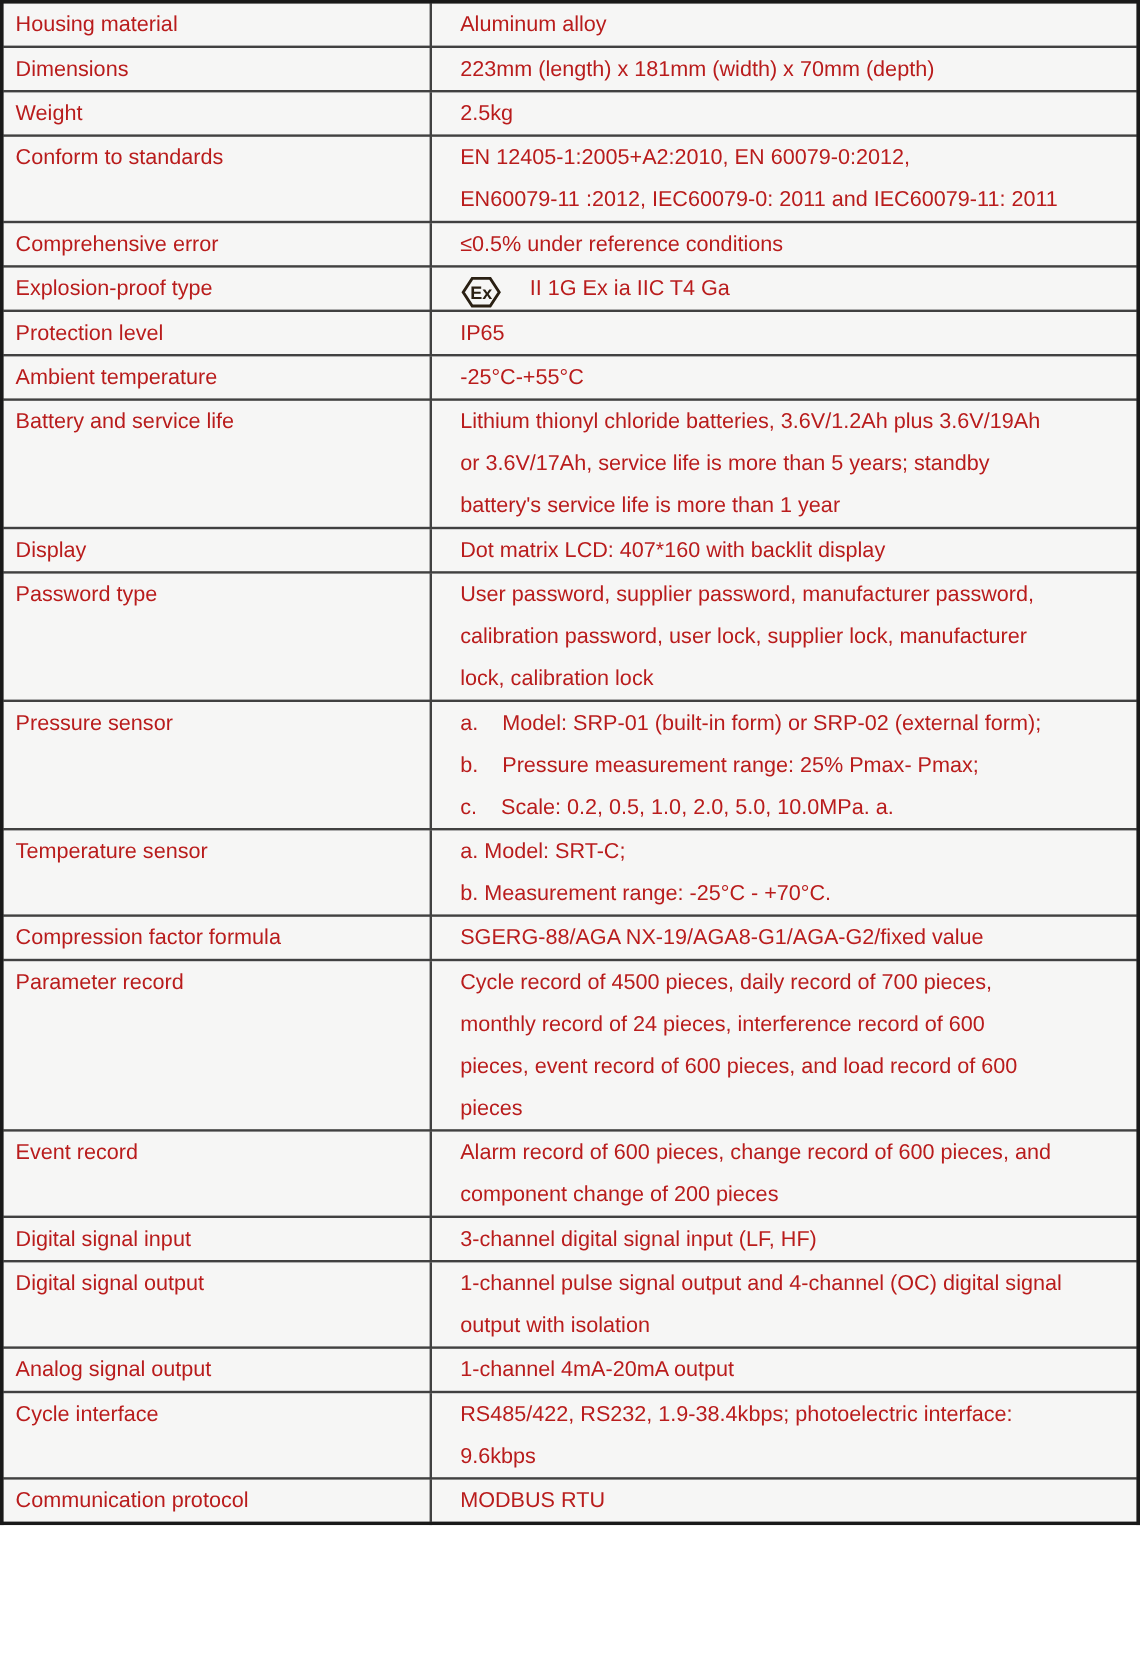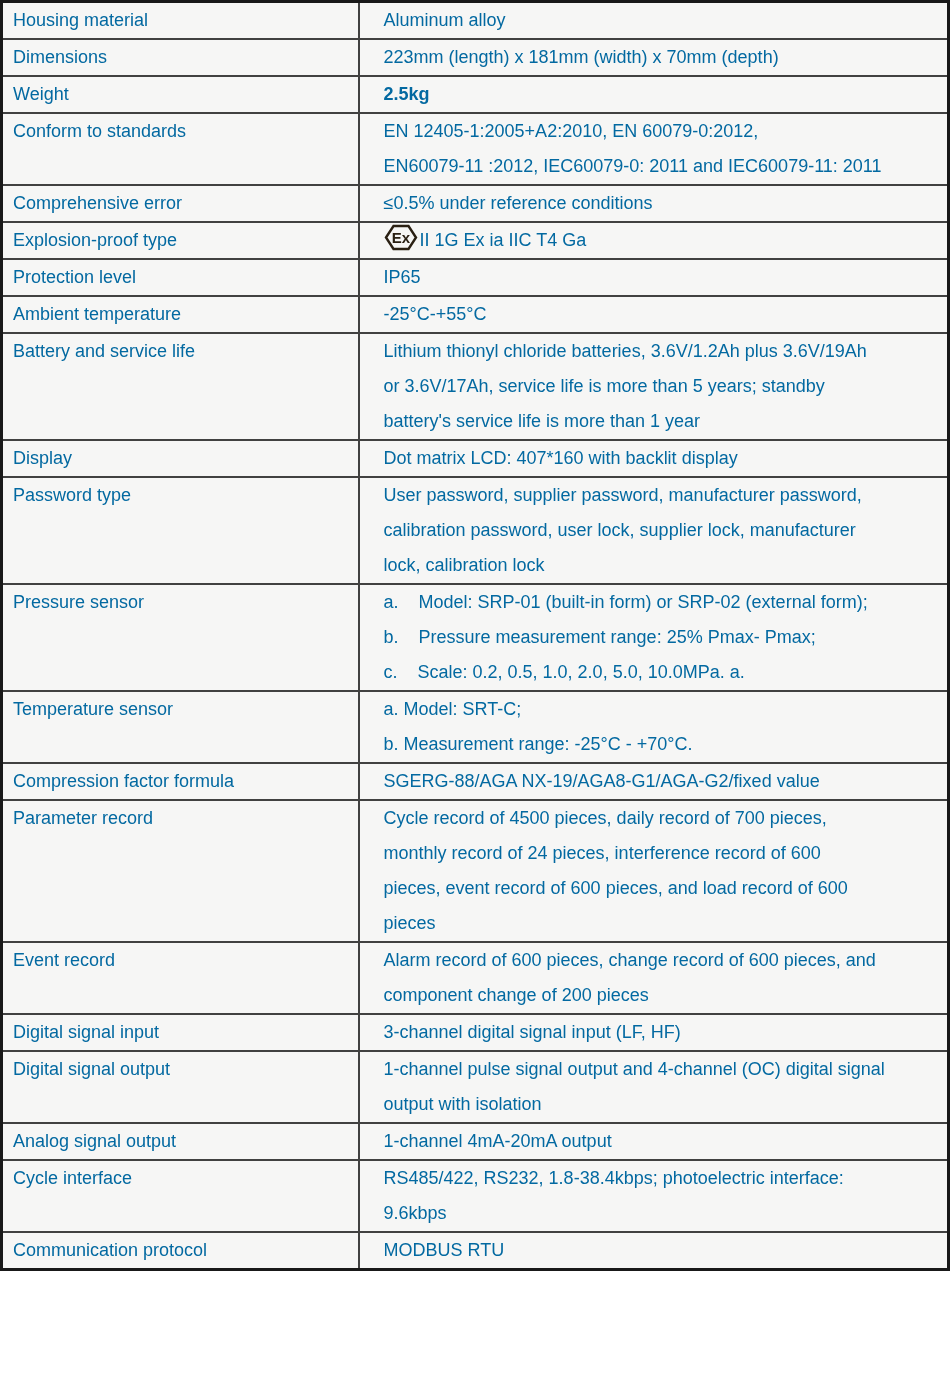--- a/index.html
+++ b/index.html
@@ -8,30 +8,30 @@
     width:950px;
     border-collapse:collapse;
     table-layout:fixed;
     background:#f6f6f5;
     border:3px solid #191919;
   }
   td{
     border:2px solid #414141;
     vertical-align:top;
     padding:0;
-    color:#0369a1;
+    color:#b91c1c;
     font-size:18px;
     line-height:35px;
     overflow:hidden;
   }
   td.lbl{padding-left:10px;padding-right:4px;}
   td.val{padding-left:24px;padding-right:4px;}
   .ln{white-space:nowrap;height:35px;}
-  .b{font-weight:bold;}
-  .ex-line{display:flex;align-items:flex-start;gap:2px;}
+  .b{font-weight:normal;}
+  .ex-line{display:flex;align-items:flex-end;gap:24px;}
   .ex-badge{flex:0 0 auto;display:block;}
 </style>
 </head>
 <body>
 
 <table class="spec">
   <colgroup>
       <col style="width:357px">
       <col>
     </colgroup>
@@ -227,21 +227,21 @@
     <td class="val">
       <div class="ln">1-channel 4mA-20mA output</div>
     </td>
   </tr>
 
   <tr>
     <td class="lbl">
           <div class="ln">Cycle interface</div>
         </td>
     <td class="val">
-      <div class="ln">RS485/422, RS232, 1.8-38.4kbps; photoelectric interface:</div>
+      <div class="ln">RS485/422, RS232, 1.9-38.4kbps; photoelectric interface:</div>
       <div class="ln">9.6kbps</div>
     </td>
   </tr>
 
   <tr>
     <td class="lbl">
           <div class="ln">Communication protocol</div>
         </td>
     <td class="val">
       <div class="ln">MODBUS RTU</div>

